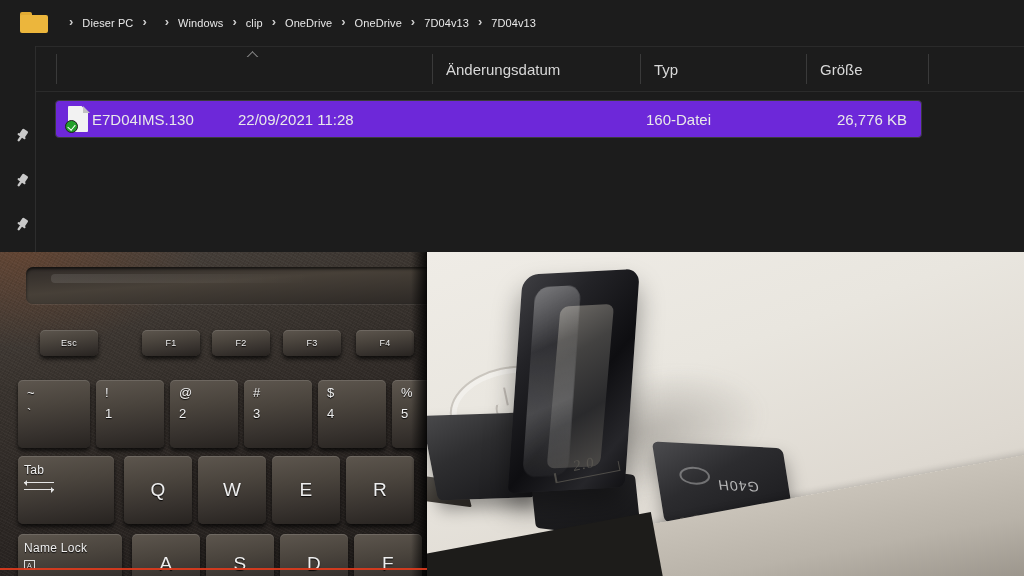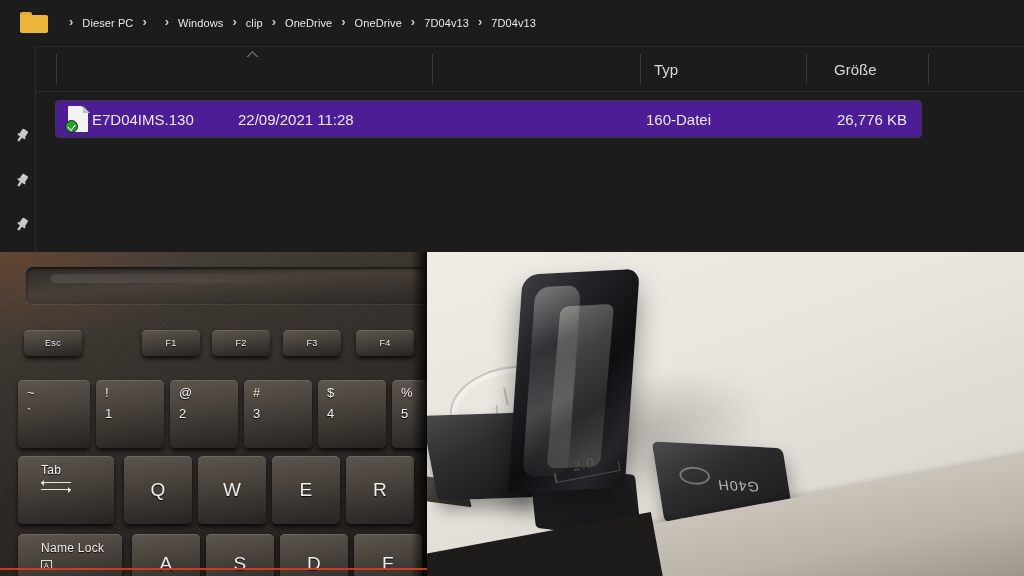--- a/index.html
+++ b/index.html
@@ -66,21 +66,21 @@
     position:absolute; left:35px; top:46px; width:1px; height:206px; background:#2d2d2d;
   }
   .pin {
     position:absolute; left:11px; width:20px; height:20px;
   }
   .pin svg { width:20px; height:20px; display:block; }
 
   
   .file-row {
     position:absolute; left:55px; top:100px; width:867px; height:38px;
-    border:1px solid #3b3b3b; border-radius:4px; background:#4c1d95;
+    border:1px solid #3b3b3b; border-radius:4px; background:#6d28d9;
     display:flex; align-items:center;
   }
   .file-ico { position:relative; width:22px; height:26px; margin-left:12px; flex:0 0 auto; }
   .file-ico .page {
     position:absolute; left:0; top:0; width:20px; height:26px; background:#f2f2f2;
     border-radius:1px;
     clip-path: polygon(0 0, 68% 0, 100% 26%, 100% 100%, 0 100%);
   }
   .file-ico .fold {
     position:absolute; right:0px; top:0; width:7px; height:7px; background:#c2c2c2;
@@ -142,21 +142,21 @@
   }
   .key.fn { height:26px; font-size:9px; }
   .key.num {
     align-items:flex-start; justify-content:flex-start;
     padding:5px 0 0 9px; flex-direction:column; gap:6px; font-size:13px;
   }
   .key.num .up { font-size:13px; }
   .key.num .lo { font-size:13px; }
   .key.alpha { font-size:19px; font-weight:400; }
   .key.wide {
-    align-items:flex-start; justify-content:flex-start; padding:7px 0 0 23px;
+    align-items:flex-start; justify-content:flex-start; padding:7px 0 0 6px;
     flex-direction:column; gap:3px; font-size:12px;
   }
   .tabarrows { width:30px; height:13px; position:relative; }
   .tabarrows i { position:absolute; left:0; width:30px; height:1px; background:#e6e6e6; }
   .tabarrows i:nth-child(1){ top:2px; }
   .tabarrows i:nth-child(2){ top:9px; }
   .tabarrows i:nth-child(1)::before{
     content:""; position:absolute; left:0; top:-2.5px; border:3px solid transparent;
     border-right-color:#e6e6e6; border-left:0;
   }
@@ -332,22 +332,23 @@
     </div>
   </div>
 
   <div class="col-head">
     <div class="hline-top"></div>
     <div class="col-div" style="left:56px;"></div>
     <div class="col-div" style="left:432px;"></div>
     <div class="col-div" style="left:640px;"></div>
     <div class="col-div" style="left:806px;"></div>
     <div class="col-div" style="left:928px;"></div>
+    <div class="col-cell" style="left:432px;">Änderungsdatum</div>
     <div class="col-cell" style="left:640px;">Typ</div>
-    <div class="col-cell" style="left:806px;margin-left:14px;">Größe</div>
+    <div class="col-cell" style="left:806px;">Größe</div>
     <div class="hline-bot"></div>
   </div>
   <div class="sort-chev"></div>
 
   <div class="rail"></div>
   <div class="rail-div"></div>
   <div class="pin" style="top:127px;">
     <svg viewBox="0 0 24 24">
         <g fill="#c9c9c9" transform="rotate(35 12 12)">
           <rect x="8" y="2" width="8" height="9" rx="1.5"></rect>
@@ -386,21 +387,21 @@
     <span class="cell cell-type">160-Datei</span>
     <span class="cell cell-size">26,776 KB</span>
   </div>
 
   <div class="photos">
 
     <div class="ph-left">
       <div class="kb-grain"></div>
       <div class="kb-bar"></div>
 
-      <div class="key fn" style="left:24px;  top:78px; width:58px;">Esc</div>
+      <div class="key fn" style="left:40px;  top:78px; width:58px;">Esc</div>
       <div class="key fn" style="left:142px; top:78px; width:58px;">F1</div>
       <div class="key fn" style="left:212px; top:78px; width:58px;">F2</div>
       <div class="key fn" style="left:283px; top:78px; width:58px;">F3</div>
       <div class="key fn" style="left:356px; top:78px; width:58px;">F4</div>
 
       <div class="key num" style="left:18px;  top:128px; width:72px; height:68px;">
         <span class="up">~</span>
         <span class="lo">`</span>
       </div>
       <div class="key num" style="left:96px;  top:128px; width:68px; height:68px;">

